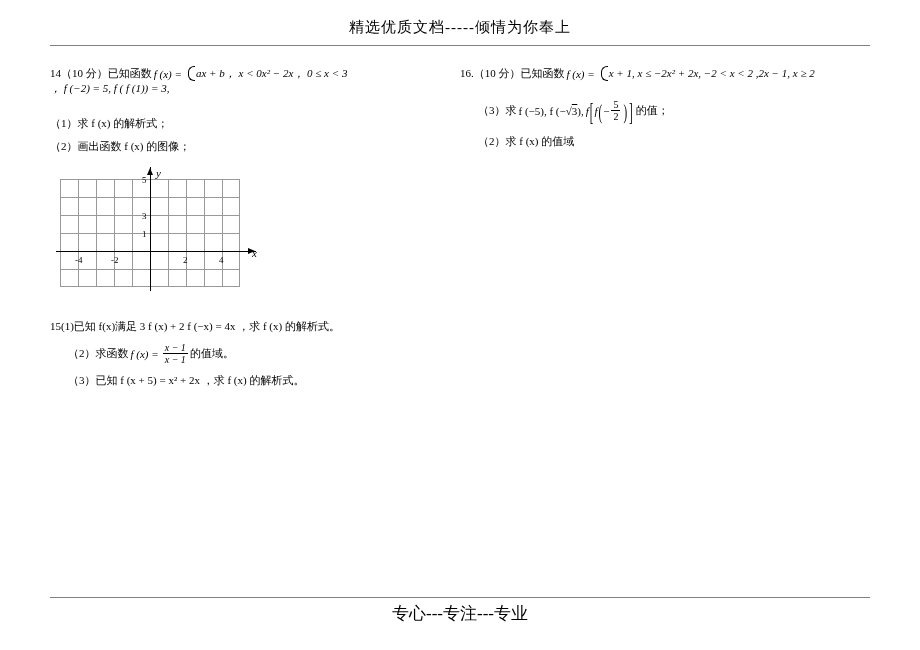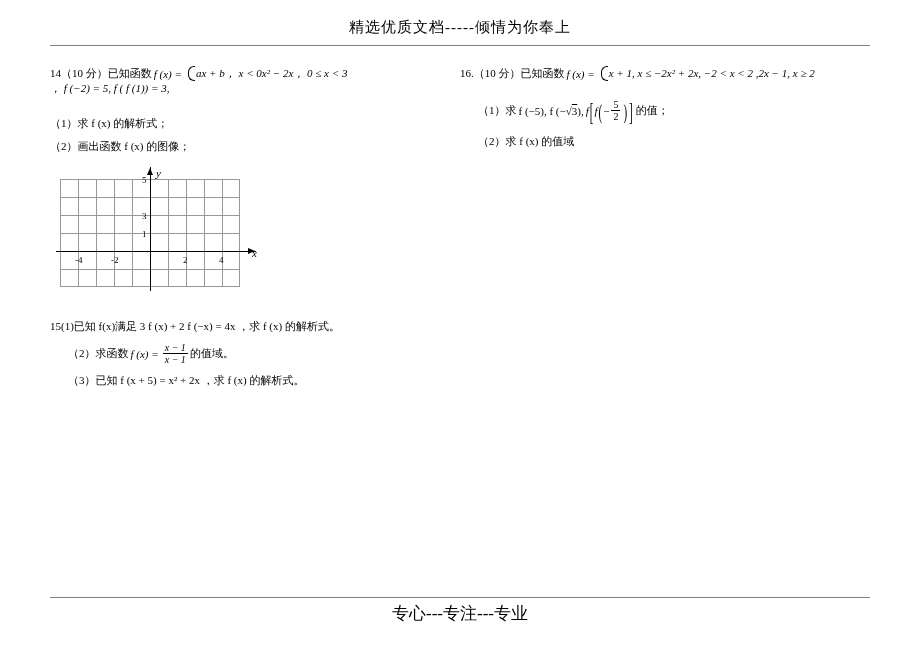--- a/index.html
+++ b/index.html
@@ -197,21 +197,21 @@
         <span>16.（10 分）已知函数</span>
         <span class="math" style="margin:0 2px;">f (x) =</span>
         <span class="brace">
           <span class="brace-row math">x + 1,     x ≤ −2</span>
           <span class="brace-row math">x² + 2x,   −2 &lt; x &lt; 2 ,</span>
           <span class="brace-row math">2x − 1,    x ≥ 2</span>
         </span>
       </div>
 
       <div class="line inline pad-left" style="margin-top:18px;">
-        <span>（1）求</span>
+        <span>（3）求</span>
         <span class="math" style="margin-left:2px;">
           <span class="upright">f (−5), f (−</span>
             <span class="sqrt-sym">√</span>
             <span class="overline upright">3</span>
             <span class="upright"> ),</span>
         </span>
         <span class="math" style="margin-left:2px;">f</span>
         <span class="lbracket">[</span>
         <span class="math">f</span>
         <span class="lbracket" style="transform:scaleY(2.0);">(</span>

